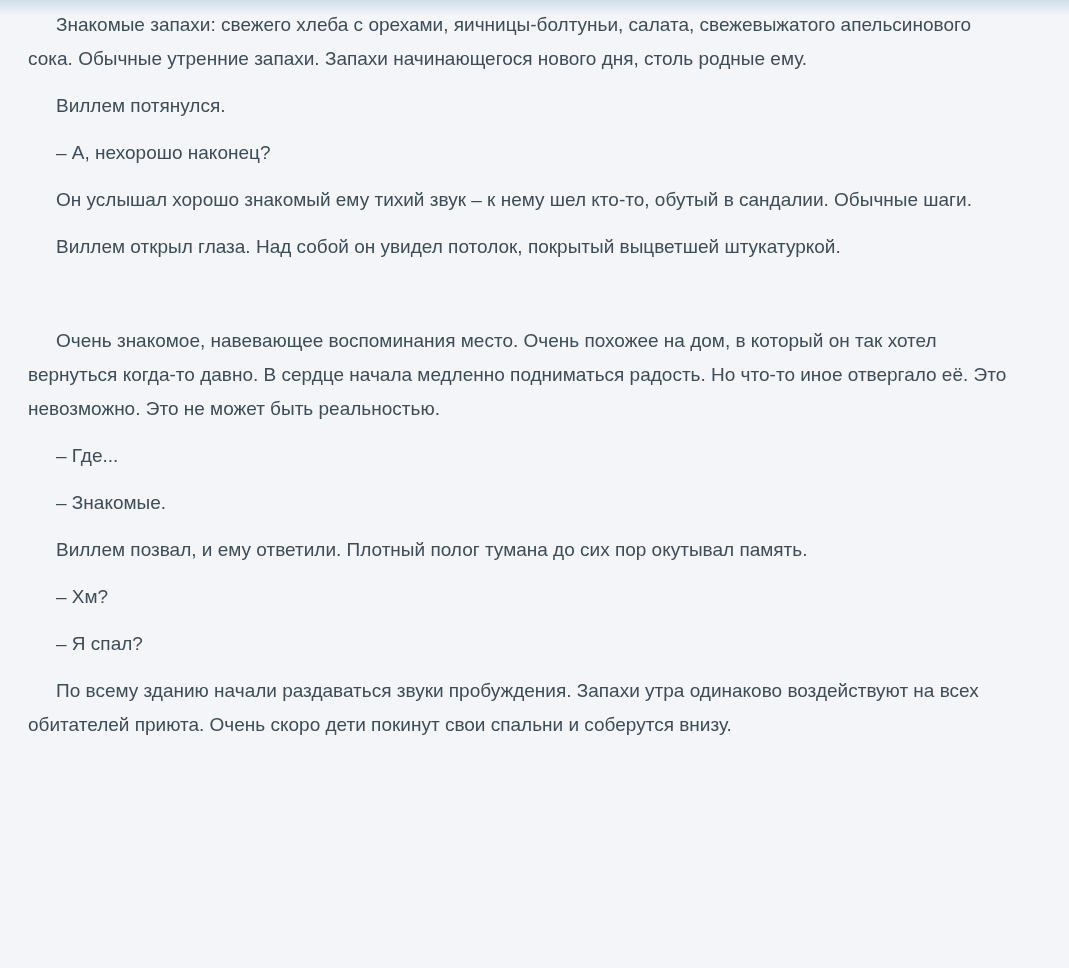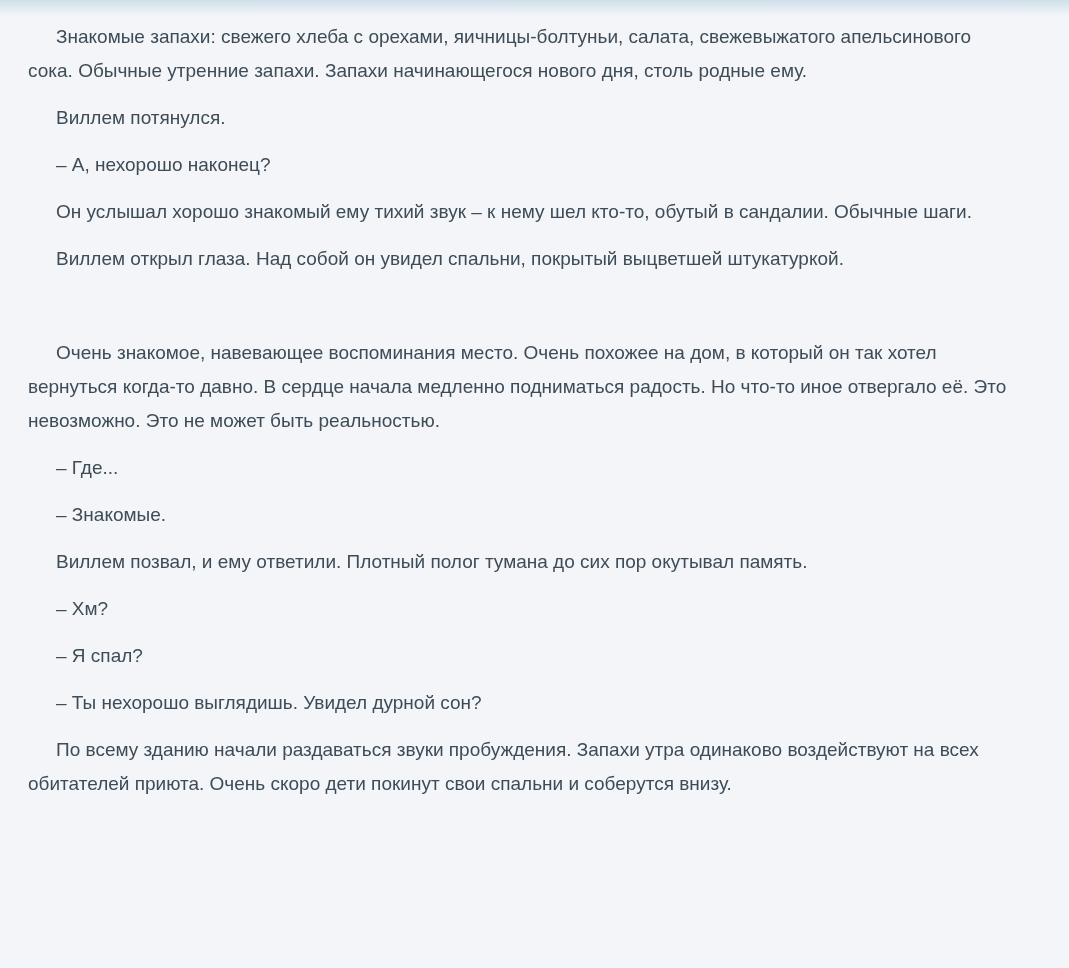--- a/index.html
+++ b/index.html
@@ -25,41 +25,40 @@
     position: relative;
     box-sizing: border-box;
     width: 100%;
     height: 100%;
     padding: 8px 59px 0 28px;
     color: var(--text-color, #3d4c57);
     font-size: 19px;
     line-height: 34px;
   }
   .text-column p {
-    margin: 12px 0 13px 0;
+    margin: 0 0 13px 0;
     text-indent: 28px;
     white-space: normal;
   }
   .text-column p.empty-line {
     text-indent: 0;
   }
 </style>
 </head>
 <body style="--page-bg: #f4f5f9; --text-color: #3d4c57; --fade-color: #cfe0ea;">
 
 <div class="top-fade"></div>
 
 <main class="text-column">
     <p>Знакомые запахи: свежего хлеба с орехами, яичницы-болтуньи, салата, свежевыжатого апельсинового сока. Обычные утренние запахи. Запахи начинающегося нового дня, столь родные ему.</p>
     <p>Виллем потянулся.</p>
     <p>– А, нехорошо наконец?</p>
     <p>Он услышал хорошо знакомый ему тихий звук – к нему шел кто-то, обутый в сандалии. Обычные шаги.</p>
-    <p>Виллем открыл глаза. Над собой он увидел спальни, покрытый выцветшей штукатуркой.</p>
+    <p>Виллем открыл глаза. Над собой он увидел потолок, покрытый выцветшей штукатуркой.</p>
     <p class="empty-line">&nbsp;</p>
     <p>Очень знакомое, навевающее воспоминания место. Очень похожее на дом, в который он так хотел вернуться когда-то давно. В сердце начала медленно подниматься радость. Но что-то иное отвергало её. Это невозможно. Это не может быть реальностью.</p>
     <p>– Где...</p>
     <p>– Знакомые.</p>
     <p>Виллем позвал, и ему ответили. Плотный полог тумана до сих пор окутывал память.</p>
     <p>– Хм?</p>
     <p>– Я спал?</p>
-    <p>– Ты нехорошо выглядишь. Увидел дурной сон?</p>
     <p>По всему зданию начали раздаваться звуки пробуждения. Запахи утра одинаково воздействуют на всех обитателей приюта. Очень скоро дети покинут свои спальни и соберутся внизу.</p>
   </main>
 
 </body></html>

